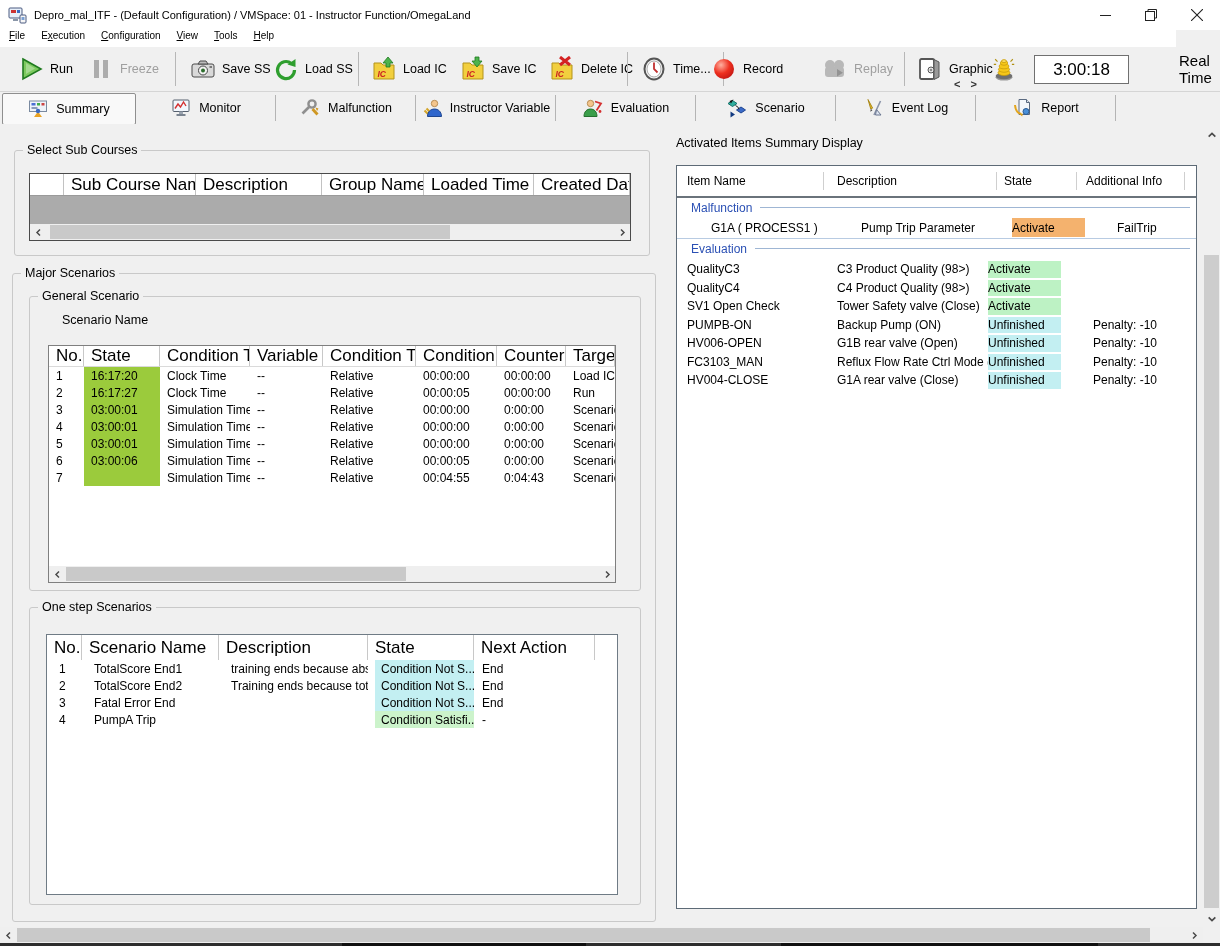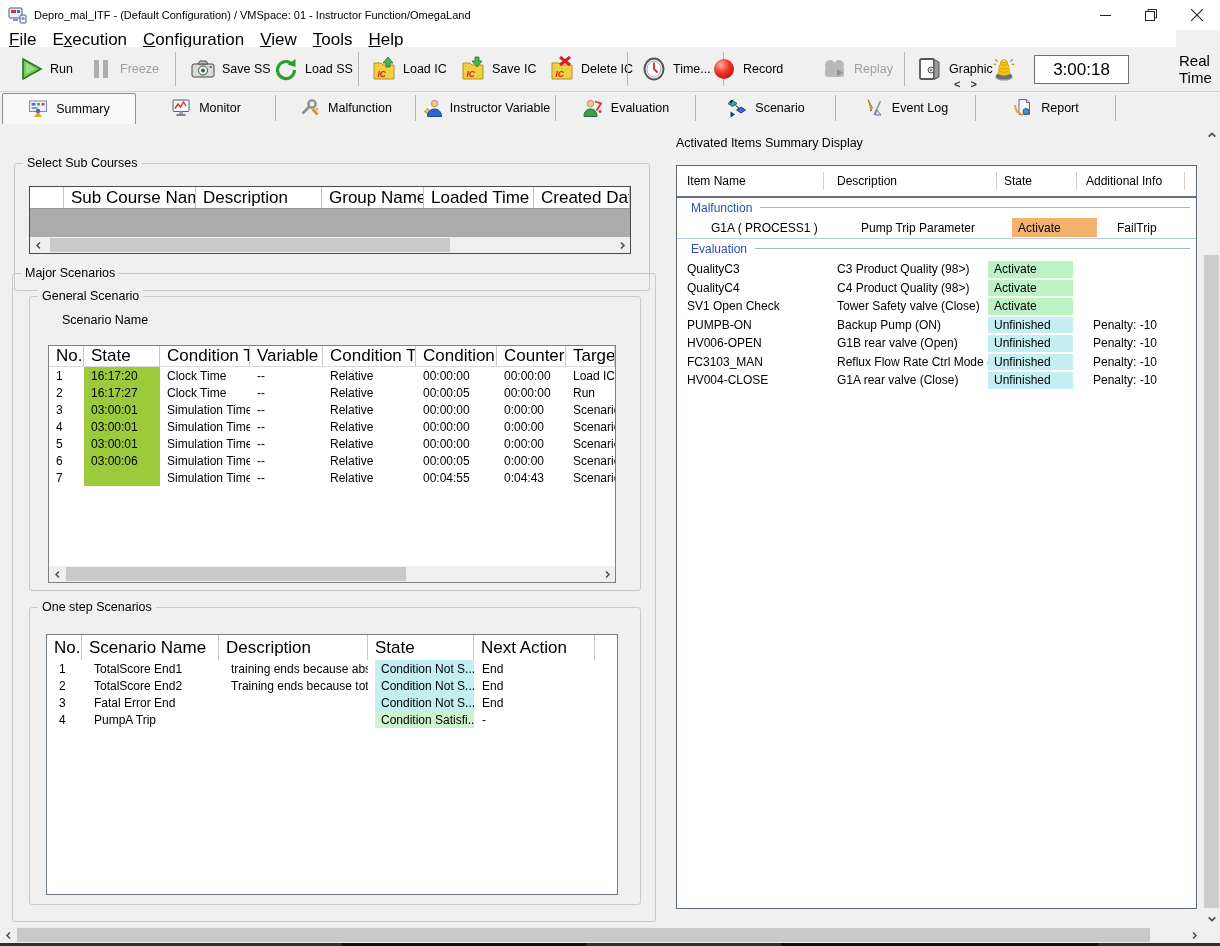--- a/index.html
+++ b/index.html
@@ -6,21 +6,21 @@
   body{width:1220px;height:946px;position:relative;overflow:hidden;background:#f0f0f0;
        font-family:"Liberation Sans",sans-serif;color:#000;}
   u{text-decoration:underline;}
   
   #titlebar{position:absolute;left:0;top:0;width:1220px;height:30px;background:#fff;display:flex;align-items:center;}
   #app-icon{width:19px;height:17px;margin-left:8px;flex:none;}
   #win-title{margin-left:7px;font-size:11px;white-space:nowrap;}
   .wc{position:absolute;top:0;width:46px;height:30px;display:flex;align-items:center;justify-content:center;}
   #btn-close{right:0;}  #btn-restore{right:46px;}  #btn-min{right:92px;}
   
-  #menubar{position:absolute;left:0;top:30px;width:1176px;height:17px;background:#fff;display:flex;font-size:17px;}
+  #menubar{position:absolute;left:0;top:30px;width:1176px;height:17px;background:#fff;display:flex;font-size:10px;}
   .menu-item{padding:0 8px;white-space:nowrap;}
   .menu-item:first-child{margin-left:1px;}
   
   #toolbar{position:absolute;left:0;top:47px;width:1220px;height:44px;background:#f0f0f0;
            border-bottom:1px solid #d5d5d5;}
   .tb-btn{position:absolute;top:0;height:44px;display:flex;align-items:center;gap:6px;font-size:12.5px;white-space:nowrap;}
   .tb-btn.disabled{color:#9f9f9f;}
   .tb-icon{width:26px;height:26px;flex:none;}
   .tb-icon svg{width:100%;height:100%;display:block;}
   .tb-sep{position:absolute;top:5px;height:34px;width:1px;background:#b7b7b7;}
@@ -36,21 +36,21 @@
        font-size:12.5px;position:relative;box-sizing:border-box;white-space:nowrap;}
   .tab::after{content:"";position:absolute;right:0;top:3px;bottom:3px;width:1px;background:#b4b4b4;}
   .tab.selected{width:134px;margin:1px 0 2px 2px;border:1px solid #8f8f8f;background:#f9f9f9;border-radius:2px;}
   .tab.selected::after{display:none;}
   .tab-icon{width:20px;height:20px;flex:none;}
   .tab-icon svg{width:100%;height:100%;display:block;}
   
   #content{position:absolute;left:0;top:124px;width:1220px;height:803px;background:#f0f0f0;}
   .group{position:absolute;border:1px solid #c9c9c9;border-radius:3px;box-sizing:border-box;}
   .glabel{position:absolute;top:-8px;left:8px;background:#f0f0f0;padding:0 4px;font-size:12.5px;white-space:nowrap;}
-  #grp-sub{left:14px;top:26px;width:636px;height:128px;margin-top:13px;}
+  #grp-sub{left:14px;top:26px;width:636px;height:106px;}
   #grp-major{left:12px;top:149px;width:644px;height:649px;}
   #grp-general{position:absolute;left:16px;top:22px;width:612px;height:295px;border:1px solid #c9c9c9;border-radius:3px;box-sizing:border-box;}
   #grp-onestep{position:absolute;left:16px;top:333px;width:612px;height:298px;border:1px solid #c9c9c9;border-radius:3px;box-sizing:border-box;}
   
   #sub-table{position:absolute;left:14px;top:22px;width:602px;height:68px;border:1px solid #4a4a4a;background:#ababab;box-sizing:border-box;}
   #sub-head{display:flex;height:21px;background:#fff;border-bottom:1px solid #9a9a9a;}
   .hcell{box-sizing:border-box;height:100%;display:flex;align-items:center;padding-left:7px;font-size:17px;
          border-right:1px solid #c2c2c2;overflow:hidden;white-space:nowrap;}
   .tscroll{position:absolute;left:0;right:0;bottom:0;height:16px;background:#efefef;}
   .tarrow{position:absolute;top:0;width:16px;height:16px;display:flex;align-items:center;justify-content:center;}
@@ -83,22 +83,22 @@
   .avsep{position:absolute;top:6px;height:18px;width:1px;background:#cfcfcf;}
   .act-section{position:relative;height:19px;display:flex;align-items:center;font-size:12px;}
   .act-section .sname{margin-left:14px;font-weight:normal;white-space:nowrap;}
   .act-section .sline{flex:1;height:1px;margin:0 6px 0 8px;background:#9fb6d4;}
   .act-row{position:relative;font-size:12px;height:18.5px;}
   .act-row.tall{height:21px;margin-left:24px;}
   .act-sep{height:1px;background:#b8cbe2;}
   .act-gap{height:2px;}
   .ac{position:absolute;top:50%;transform:translateY(-50%);white-space:nowrap;}
   .c-item{left:10px;} .c-desc{left:160px;} .c-info{left:416px;}
-  .c-state{position:absolute;left:311px;top:1px;bottom:1px;width:85px;box-sizing:border-box;
-           display:flex;align-items:center;padding-left:6px;}
+  .c-state{position:absolute;left:311px;top:1px;bottom:1px;width:73px;box-sizing:border-box;
+           display:flex;align-items:center;}
   
   #vscroll{position:absolute;right:0;top:2px;width:17px;height:801px;background:#f0f0f0;}
   #vs-up{position:absolute;top:0;left:0;width:17px;height:17px;display:flex;align-items:center;justify-content:center;}
   #vs-down{position:absolute;bottom:0;left:0;width:17px;height:17px;display:flex;align-items:center;justify-content:center;}
   #vs-thumb{position:absolute;left:1px;width:15px;top:129px;height:653px;background:#cdcdcd;}
   #hscroll{position:absolute;left:0;bottom:3px;width:1203px;height:16px;background:#efefef;}
   #hs-left{position:absolute;left:0;top:0;width:17px;height:16px;display:flex;align-items:center;justify-content:center;}
   #hs-right{position:absolute;right:0;top:0;width:17px;height:16px;display:flex;align-items:center;justify-content:center;}
   #hs-thumb{position:absolute;left:17px;top:1px;width:1133px;height:14px;background:#c9c9c9;}
   #corner{position:absolute;right:0;bottom:3px;width:17px;height:16px;background:#f0f0f0;}

